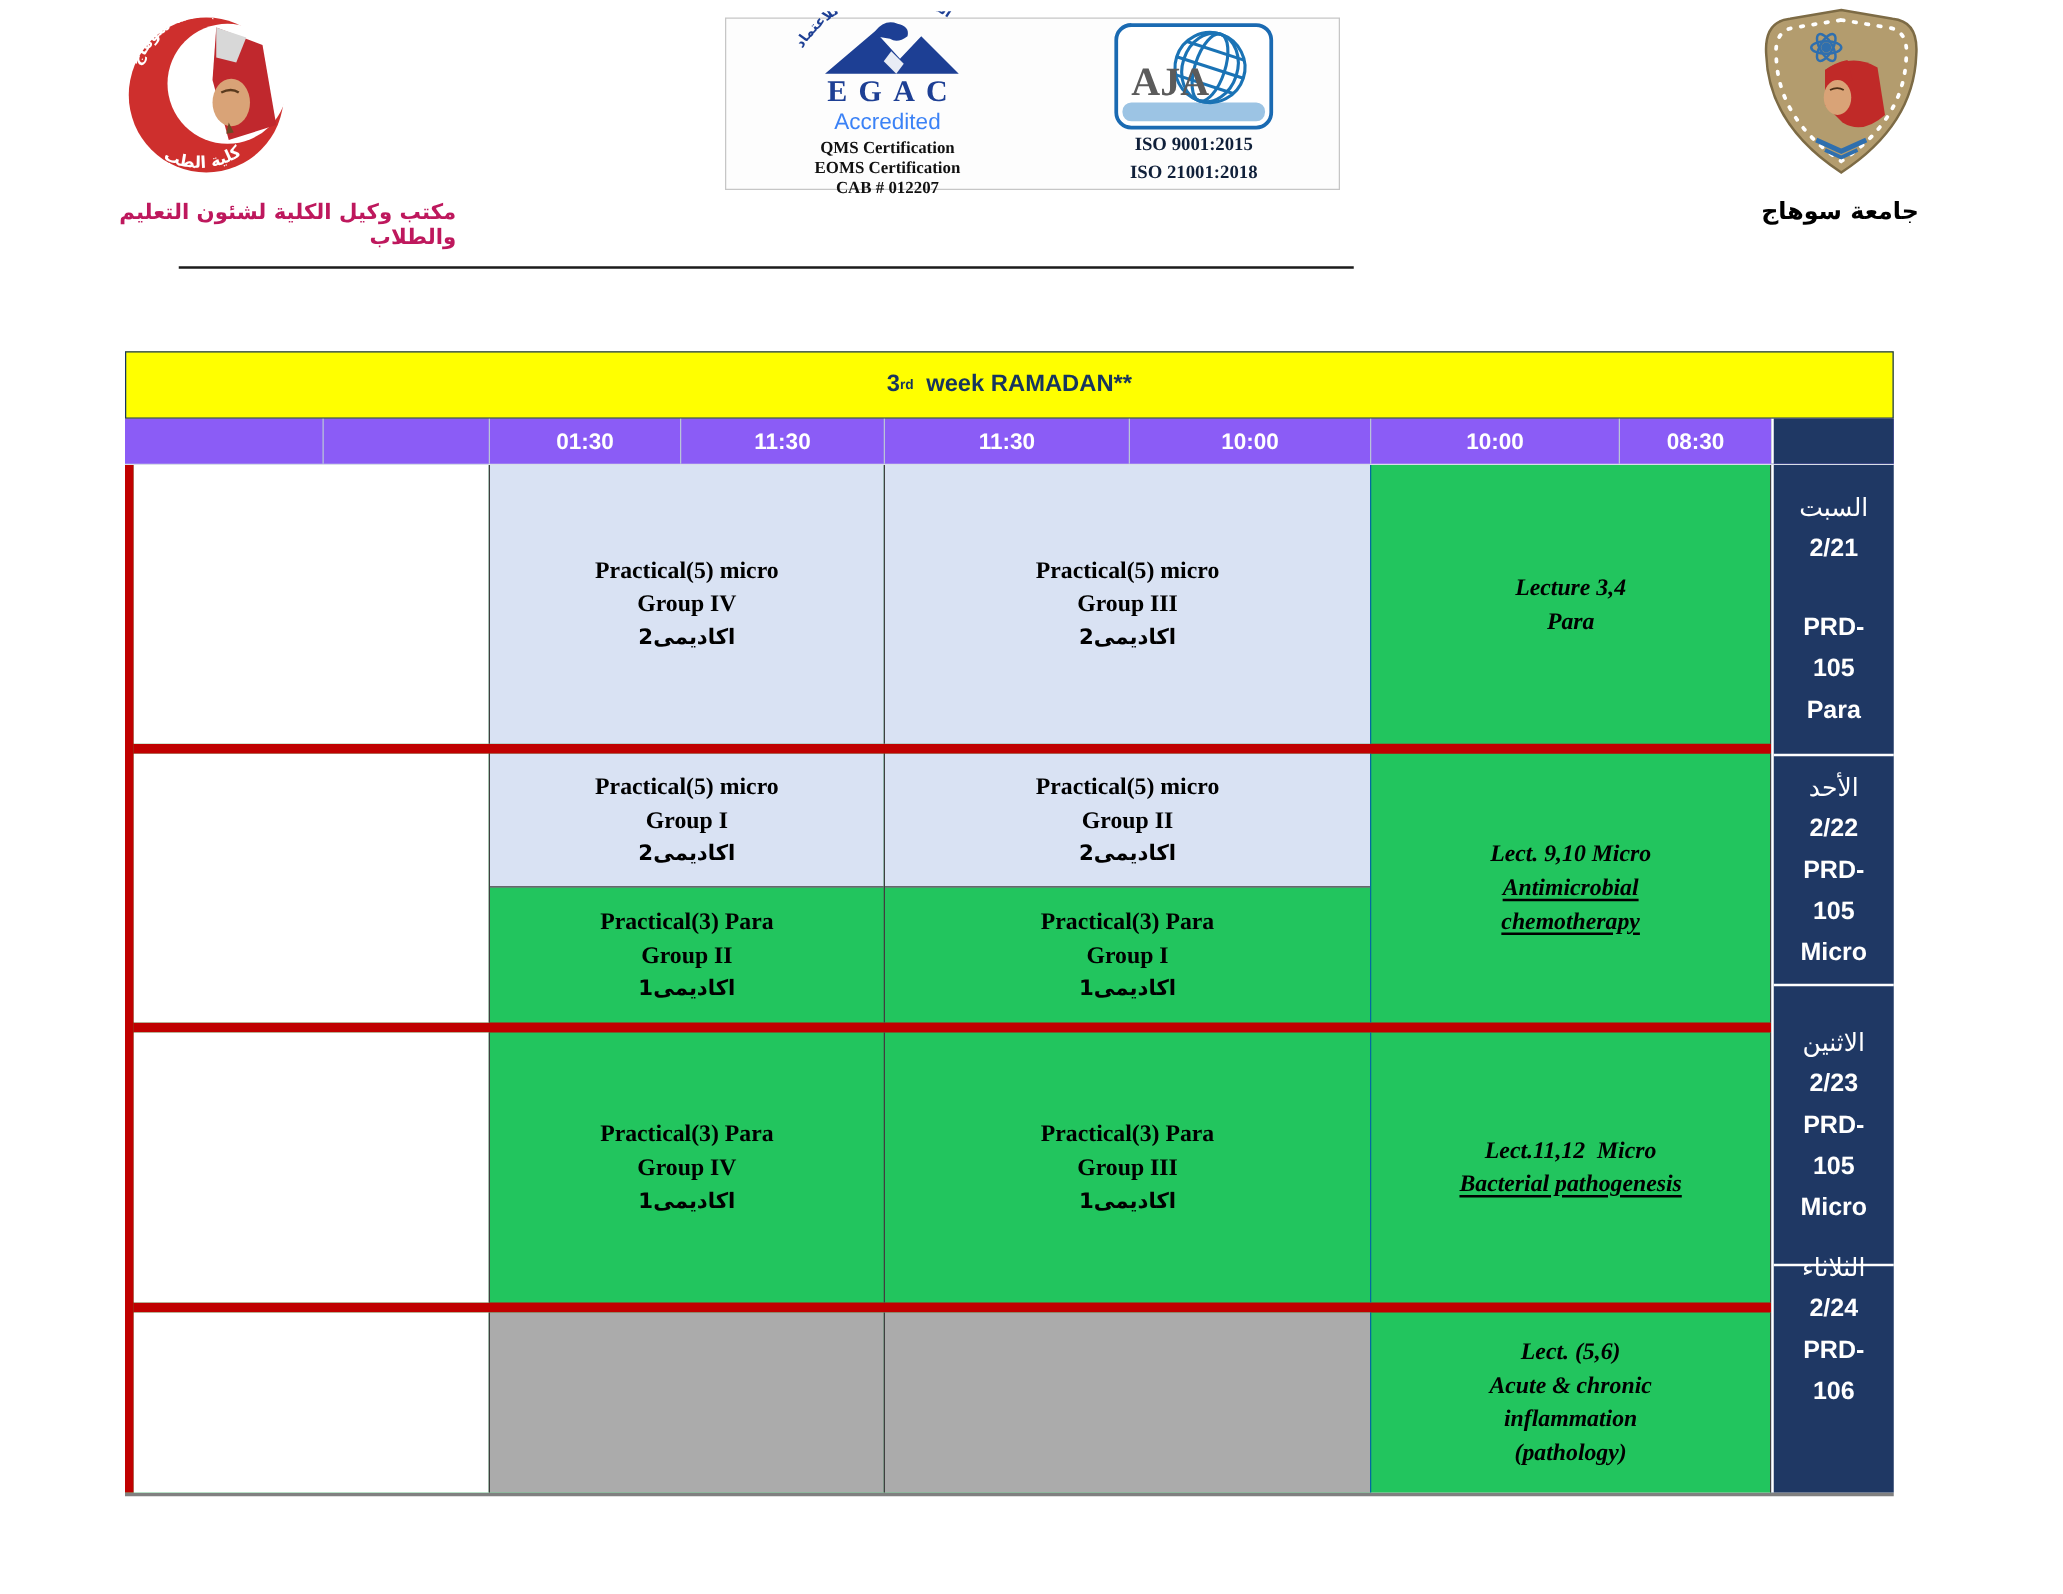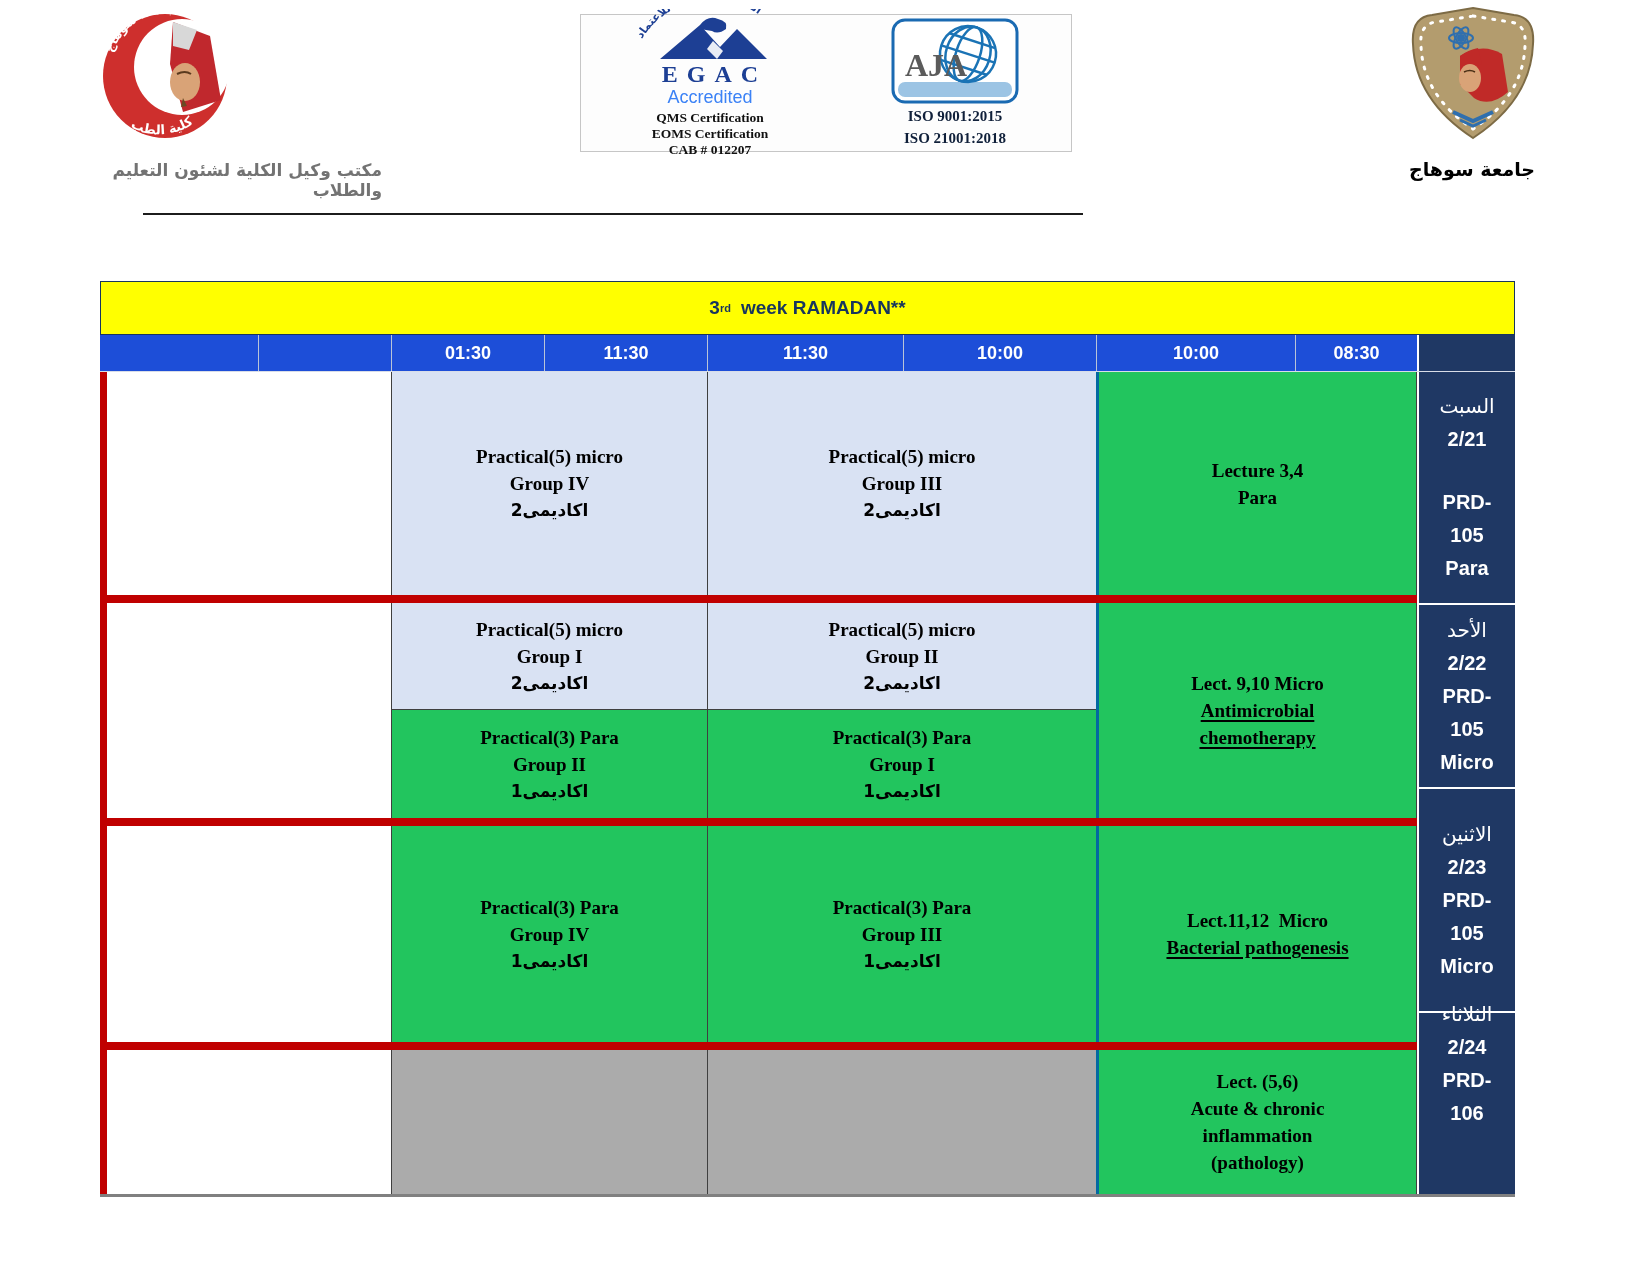--- a/index.html
+++ b/index.html
@@ -14,51 +14,51 @@
   .egac{width:258px;display:flex;flex-direction:column;align-items:center;justify-content:center;line-height:1;}
   .egac-name{font-family:"Liberation Serif",serif;font-weight:bold;color:#1d3f94;
              font-size:24px;letter-spacing:9px;margin:1px 0 2px 9px;}
   .egac-accredited{font-weight:normal;color:#3b82f6;font-size:18px;margin-bottom:4px;}
   .egac-cert{font-family:"Liberation Serif",serif;font-weight:bold;color:#111;
              font-size:13.5px;line-height:16px;}
   .aja{flex:1;display:flex;flex-direction:column;align-items:center;justify-content:center;}
   .aja-iso{font-family:"Liberation Serif",serif;font-weight:bold;color:#10203a;
            font-size:15px;line-height:19px;text-align:center;margin-top:3px;}
   .univ-logo{position:absolute;left:1398px;top:4px;}
-  .office-label{position:absolute;left:72px;top:160px;width:310px;direction:rtl;
-                font-family:"DejaVu Sans",sans-serif;font-weight:bold;font-size:17px;color:#737373;}
+  .office-label{position:absolute;left:55px;top:160px;width:310px;direction:rtl;
+                font-family:"DejaVu Sans",sans-serif;font-weight:bold;font-size:17px;color:#be185d;}
   .university-label{position:absolute;left:1402px;top:158px;width:140px;text-align:center;direction:rtl;
                     font-family:"DejaVu Sans",sans-serif;font-weight:bold;font-size:19px;color:#000;}
   .hrule{position:absolute;left:143px;top:213px;width:940px;height:2px;background:#1c1c1c;}
 
   
   .tbl{position:absolute;left:100px;top:281px;width:1415px;}
   .title-row{height:54px;background:#FFFF00;border:1px solid #17355e;
              display:flex;align-items:center;justify-content:center;
              color:#17355e;font-weight:bold;font-size:19px;}
   .title-row sup{font-size:11px;line-height:0;}
   .title-rest{margin-left:10px;}
 
-  .header-row{display:flex;height:37px;background:#1d4ed8;border-bottom:1px solid #d8dde8;}
+  .header-row{display:flex;height:37px;background:#8b5cf6;border-bottom:1px solid #d8dde8;}
   .hcell{display:flex;align-items:center;justify-content:center;color:#fff;font-weight:bold;
          font-size:18px;border-left:1px solid #b9c4d8;}
   .hcell:first-child{border-left:none;}
   .w1{width:158px}.w2{width:133px}.w3{width:153px}.w4{width:163px}
   .w5{width:196px}.w6{width:193px}.w7{width:199px}.w8{width:122px}
   .hday{width:98px;border-left:2px solid #fff;background:#1F3864;}
 
   .body{display:flex;border-bottom:3px solid #808080;}
   .main{width:1317px;border-left:7px solid #C00000;background:#22c55e;}
   .row{display:flex;}
   .r1{height:223px}.r2{height:215px}.r3{height:216px}.r4{height:144px}
   .sep{height:8px;background:#C00000;}
   .cab{width:284px;background:#fff;}
   .ccd{width:316px;border-left:1px solid #3f3f3f;}
   .cef{width:389px;border-left:1px solid #3f3f3f;}
-  .cgh{width:321px;border-left:3px solid #0369a1;border-right:1px solid #3f3f3f;}
+  .cgh{width:321px;border-left:1px solid #0369a1;border-right:1px solid #3f3f3f;font-style:italic;}
   .cell{height:100%;display:flex;flex-direction:column;align-items:center;justify-content:center;
         font-family:"Liberation Serif",serif;font-weight:bold;font-size:19px;line-height:27px;
         color:#000;text-align:center;}
   .lavender{background:#D9E2F3;}
   .graycell{background:#ABABAB;}
   .split{display:flex;flex-direction:column;}
   .subtop{height:107px;border-bottom:1px solid #3f3f3f;}
   .subbottom{height:108px;}
   .arabic{font-family:"DejaVu Sans",sans-serif;font-size:17px;}
   .u{text-decoration:underline;text-decoration-thickness:2px;text-underline-offset:3px;}

